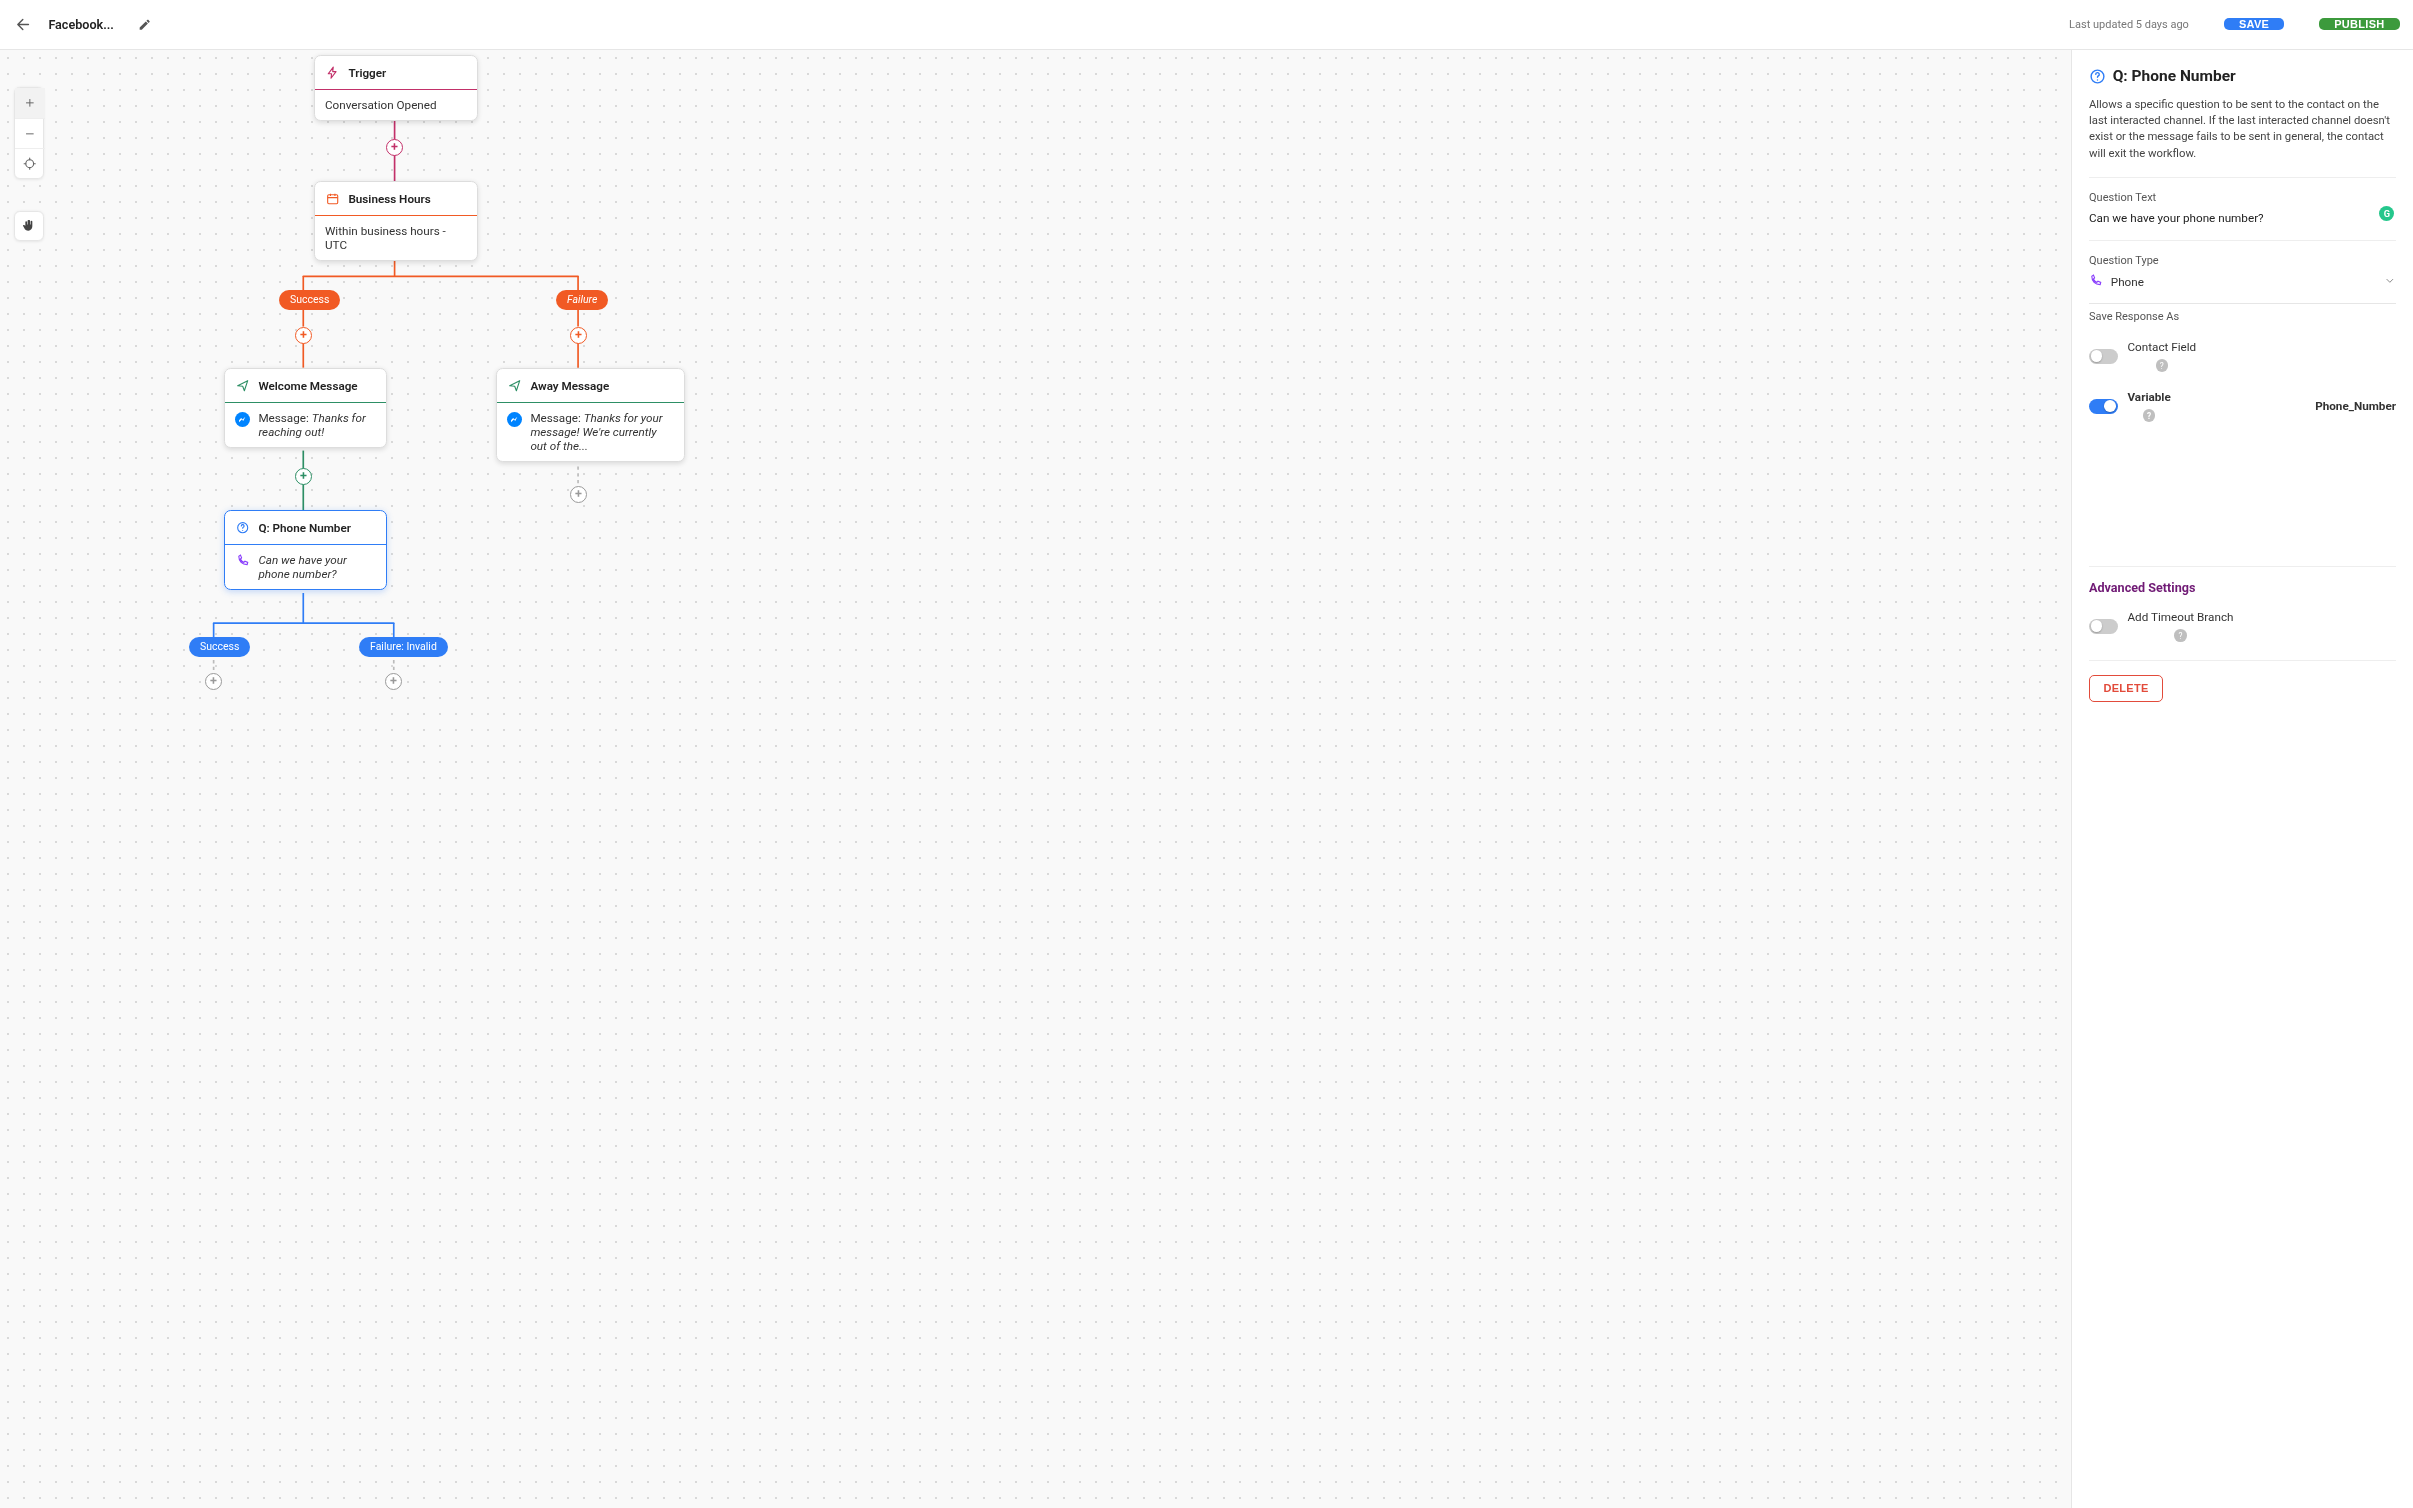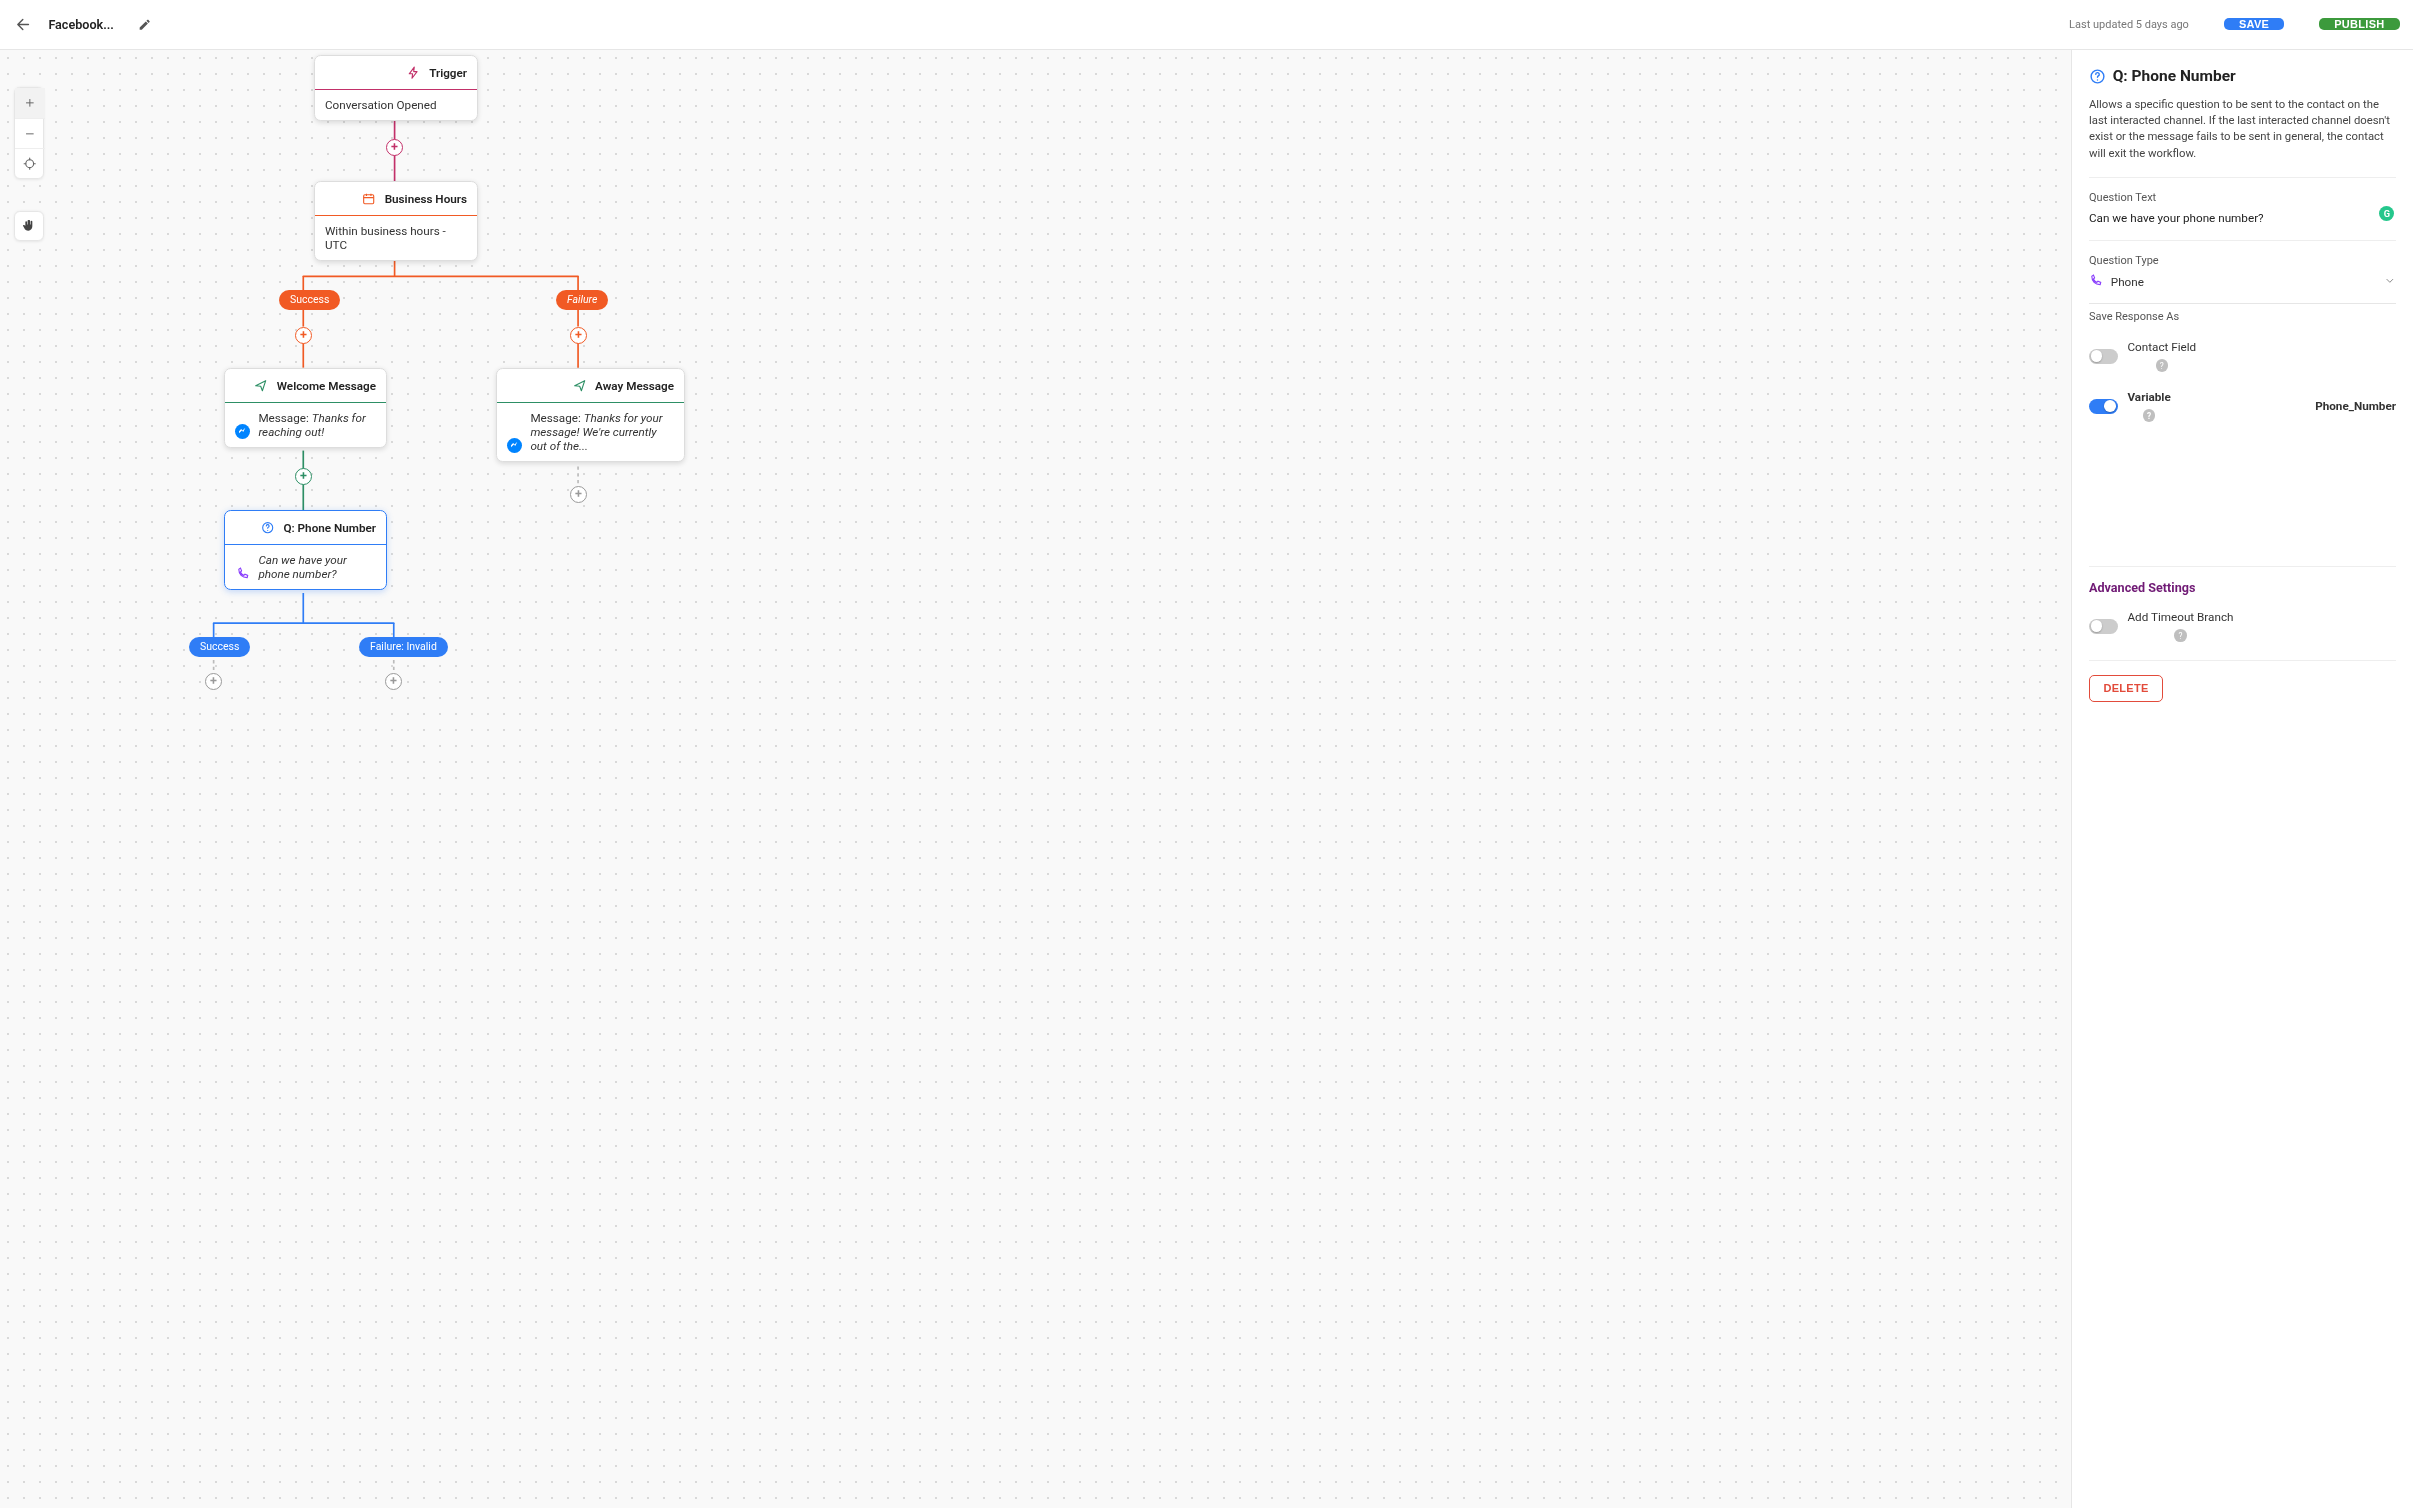--- a/index.html
+++ b/index.html
@@ -39,23 +39,23 @@
 .tool-stack button { width: 30px; height: 30px; border: none; background: none; display: flex; align-items: center; justify-content: center; color: #666; cursor: pointer; }
 .tool-stack button + button { border-top: 0.8px solid #eeeeee; }
 .tool-stack button.active { background: #f2f2f2; }
 .tool-hand { position: absolute; top: 161px; left: 14.2px; width: 30px; height: 30px; background: #fff; border: 0.8px solid #e6e6e6; border-radius: 5.9px; box-shadow: 0 0.8px 2.5px rgba(0,0,0,0.08); display: flex; align-items: center; justify-content: center; cursor: pointer; color: #444; }
 
 
 .canvas { position: absolute; inset: 0; }
 .node { position: absolute; background: #fff; border: 0.8px solid #ddd; border-radius: 6.7px; box-shadow: 0 1.7px 5px rgba(0,0,0,0.12); width: 164px; overflow: hidden; }
 .node.wide { width: 189px; }
 .node.selected { border: 1.3px solid #2f7df6; box-shadow: 0 1.7px 6.7px rgba(47,125,246,0.25); }
-.node-head { display: flex; align-items: center; gap: 8.4px; padding: 9.2px 10px 8.4px 10px; font-weight: 600; font-size: 11.7px; justify-content: flex-end; }
+.node-head { display: flex; align-items: center; gap: 8.4px; padding: 9.2px 10px 8.4px 10px; font-weight: 600; font-size: 11.7px; }
 .node-divider { height: 0.8px; width: 100%; }
-.node-body { padding: 8.4px 10px; font-size: 11.7px; color: #333; display: flex; align-items: flex-end; gap: 8.4px; }
+.node-body { padding: 8.4px 10px; font-size: 11.7px; color: #333; display: flex; align-items: flex-start; gap: 8.4px; }
 .node-body em { font-style: italic; color: #333; }
 .icon-box { width: 15px; height: 15px; flex: 0 0 15px; display: inline-flex; align-items: center; justify-content: center; }
 
 
 .n-trigger .node-divider { background: #c23069; }
 .n-trigger .node-head svg { color: #c23069; }
 .n-biz .node-divider { background: #f15a24; }
 .n-biz .node-head svg { color: #f15a24; }
 .n-msg .node-divider { background: #2d8f65; }
 .n-msg .node-head svg { color: #2d8f65; }

